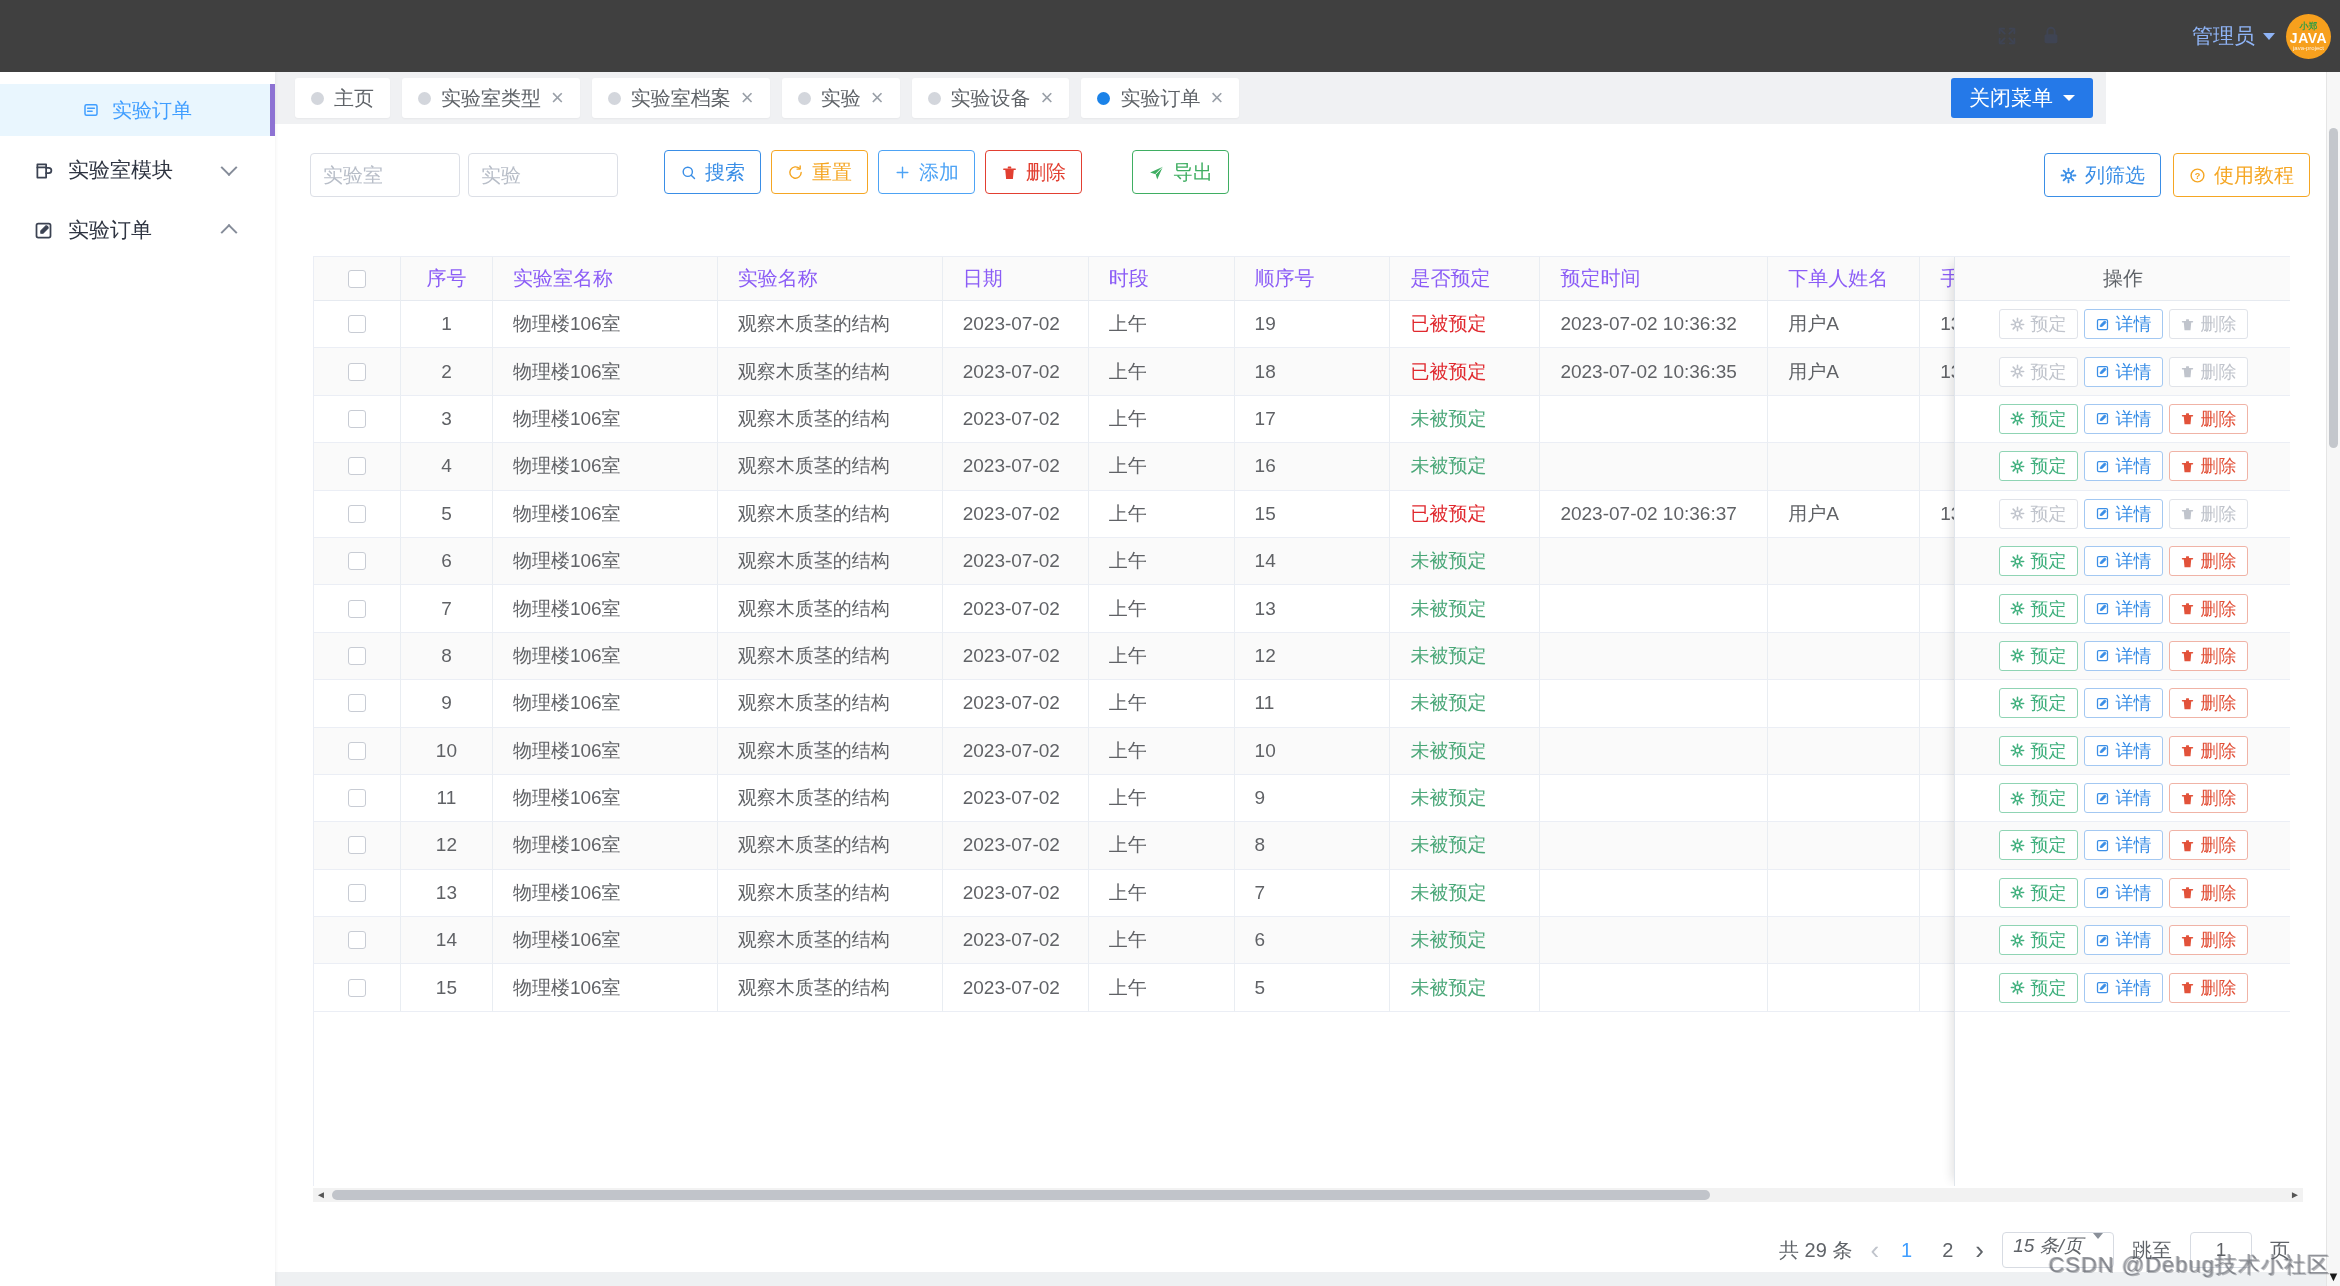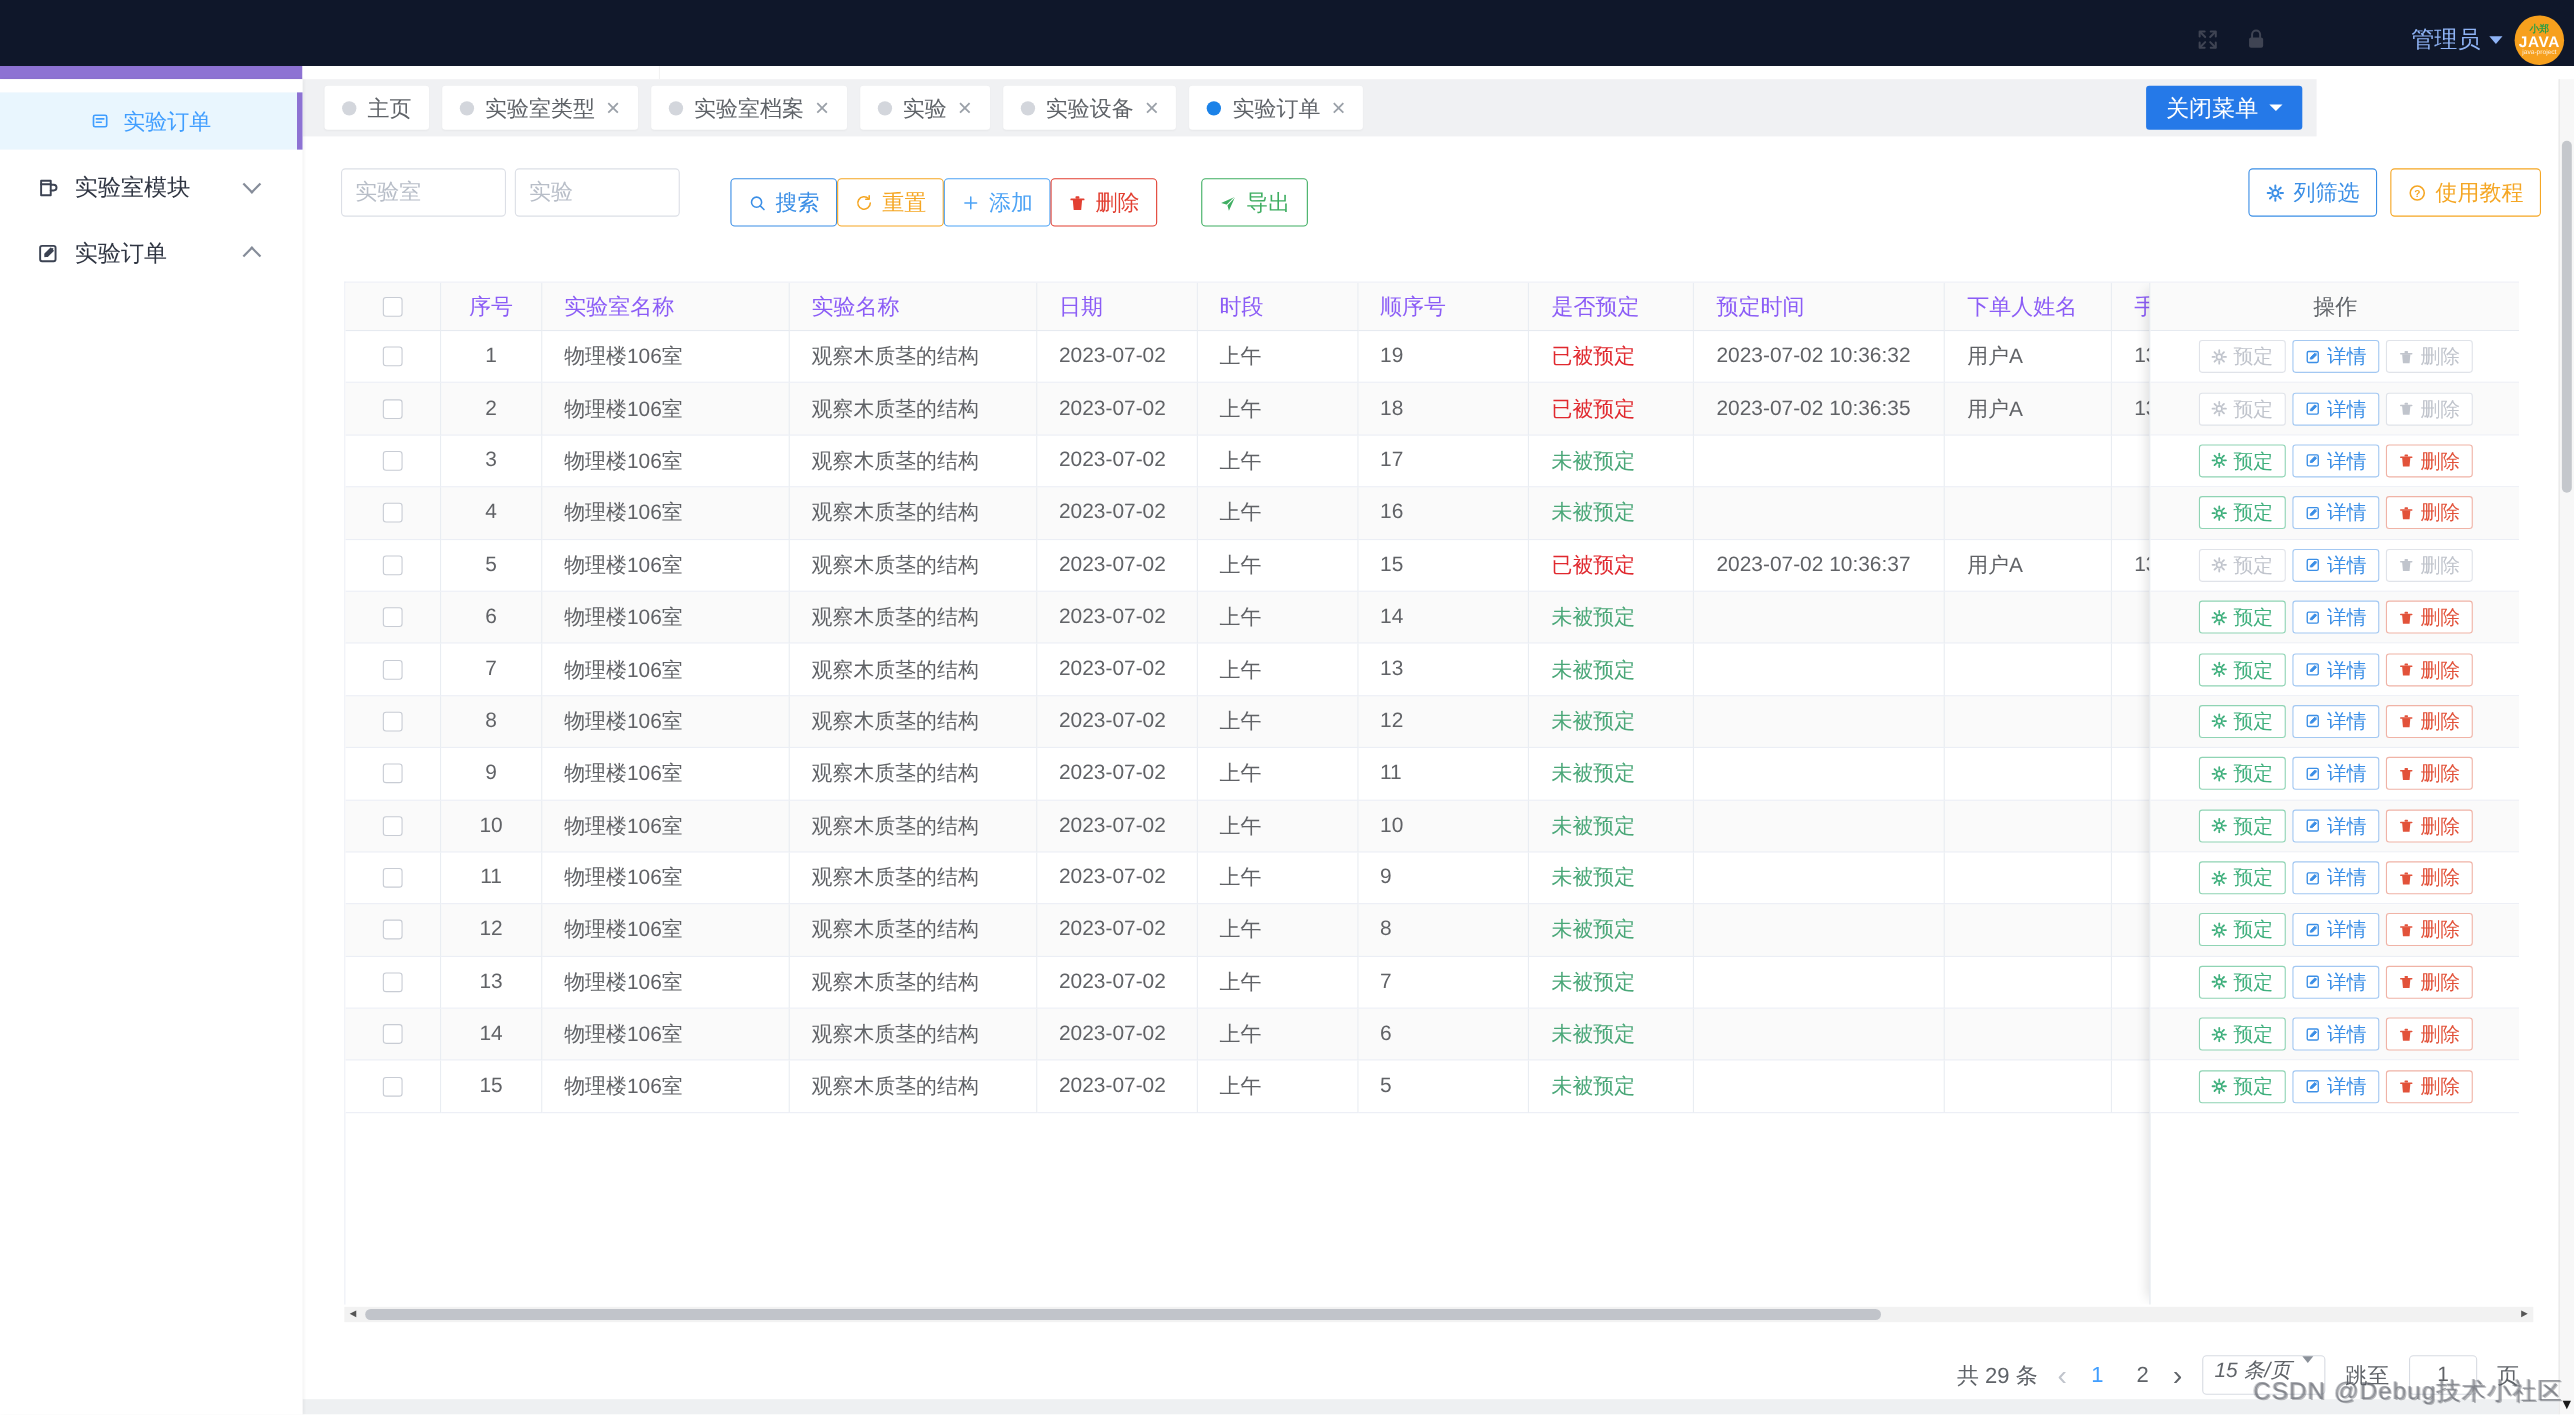--- a/index.html
+++ b/index.html
@@ -2,21 +2,21 @@
 <html><head>
 <meta charset="utf-8">
 <style>
   html,body{margin:0;padding:0;background:#fff;}
   .stage{position:relative;width:2340px;height:1286px;overflow:hidden;
          font-family:"Liberation Sans","DejaVu Sans",sans-serif;color:#606266;}
   .ic{display:inline-block;vertical-align:middle;}
   svg.ic{fill:none;stroke:currentColor;stroke-width:2;stroke-linecap:round;stroke-linejoin:round;}
 
   
-  .navbar{position:absolute;left:0;top:0;width:2340px;height:60px;background:#0f172a;z-index:30;}
+  .navbar{position:absolute;left:0;top:0;width:2340px;height:72px;background:#404040;z-index:30;}
   .logo-box{position:absolute;left:0;top:0;width:275px;height:72px;background:#8d72d3;
             display:flex;align-items:center;justify-content:center;}
   .logo-text{font-size:42px;font-weight:bold;color:#ee3ad8;letter-spacing:3px;
              text-shadow:3px 3px 0 #6847b8;}
   .nav-white{position:absolute;left:275px;top:0;width:473px;height:72px;background:#ffffff;
              display:flex;align-items:center;}
   .hamburger{width:34px;height:26px;margin-left:26px;display:flex;flex-direction:column;justify-content:space-between;cursor:pointer;}
   .hamburger span{display:block;height:4px;border-radius:2px;background:#3f4453;}
   .nav-item{display:flex;align-items:center;gap:9px;font-size:21px;color:#303133;height:72px;padding:0 22px;}
   .nav-item.first{margin-left:22px;}
@@ -57,21 +57,21 @@
   .tclose{font-size:22px;color:#9aa0a8;line-height:1;cursor:pointer;}
   .close-menu{position:absolute;right:13px;top:6px;height:40px;background:#2579e8;color:#fff;border:none;
               border-radius:3px;font-size:21px;display:flex;align-items:center;gap:10px;padding:0 18px;cursor:pointer;
               font-family:inherit;}
   .close-menu .caret{color:#fff;border-top-width:6px;}
 
   
   .finput{position:absolute;top:153px;height:44px;width:150px;border:1px solid #dcdfe6;border-radius:4px;
           font-size:20px;color:#606266;padding:0 12px;box-sizing:border-box;outline:none;font-family:inherit;}
   .finput::placeholder{color:#b8bec8;}
-  .btn-group{position:absolute;left:640px;top:162px;display:flex;padding-left:24px;}
+  .btn-group{position:absolute;left:640px;top:150px;display:flex;gap:10px;padding-left:24px;}
   .btn-group-right{position:absolute;right:30px;top:153px;display:flex;gap:12px;border-radius:16px;}
   .tbtn{height:44px;background:#fff;border-radius:4px;display:flex;align-items:center;gap:8px;padding:0 15px;
         font-size:20px;cursor:pointer;border:1px solid currentColor;font-family:inherit;}
   .tbtn .bi{width:17px;height:17px;}
   .s-blue{color:#3a8ee6;}  .s-orange{color:#f5a623;}  .s-lightblue{color:#4da3f5;}
   .s-red{color:#e23f31;}   .s-green{color:#3fae62;margin-left:40px;}
   .tbtn .blabel{color:inherit;}
 
   
   .tbl{position:absolute;left:313px;top:256px;width:1977px;height:930px;border-top:1px solid #ebeef5;

